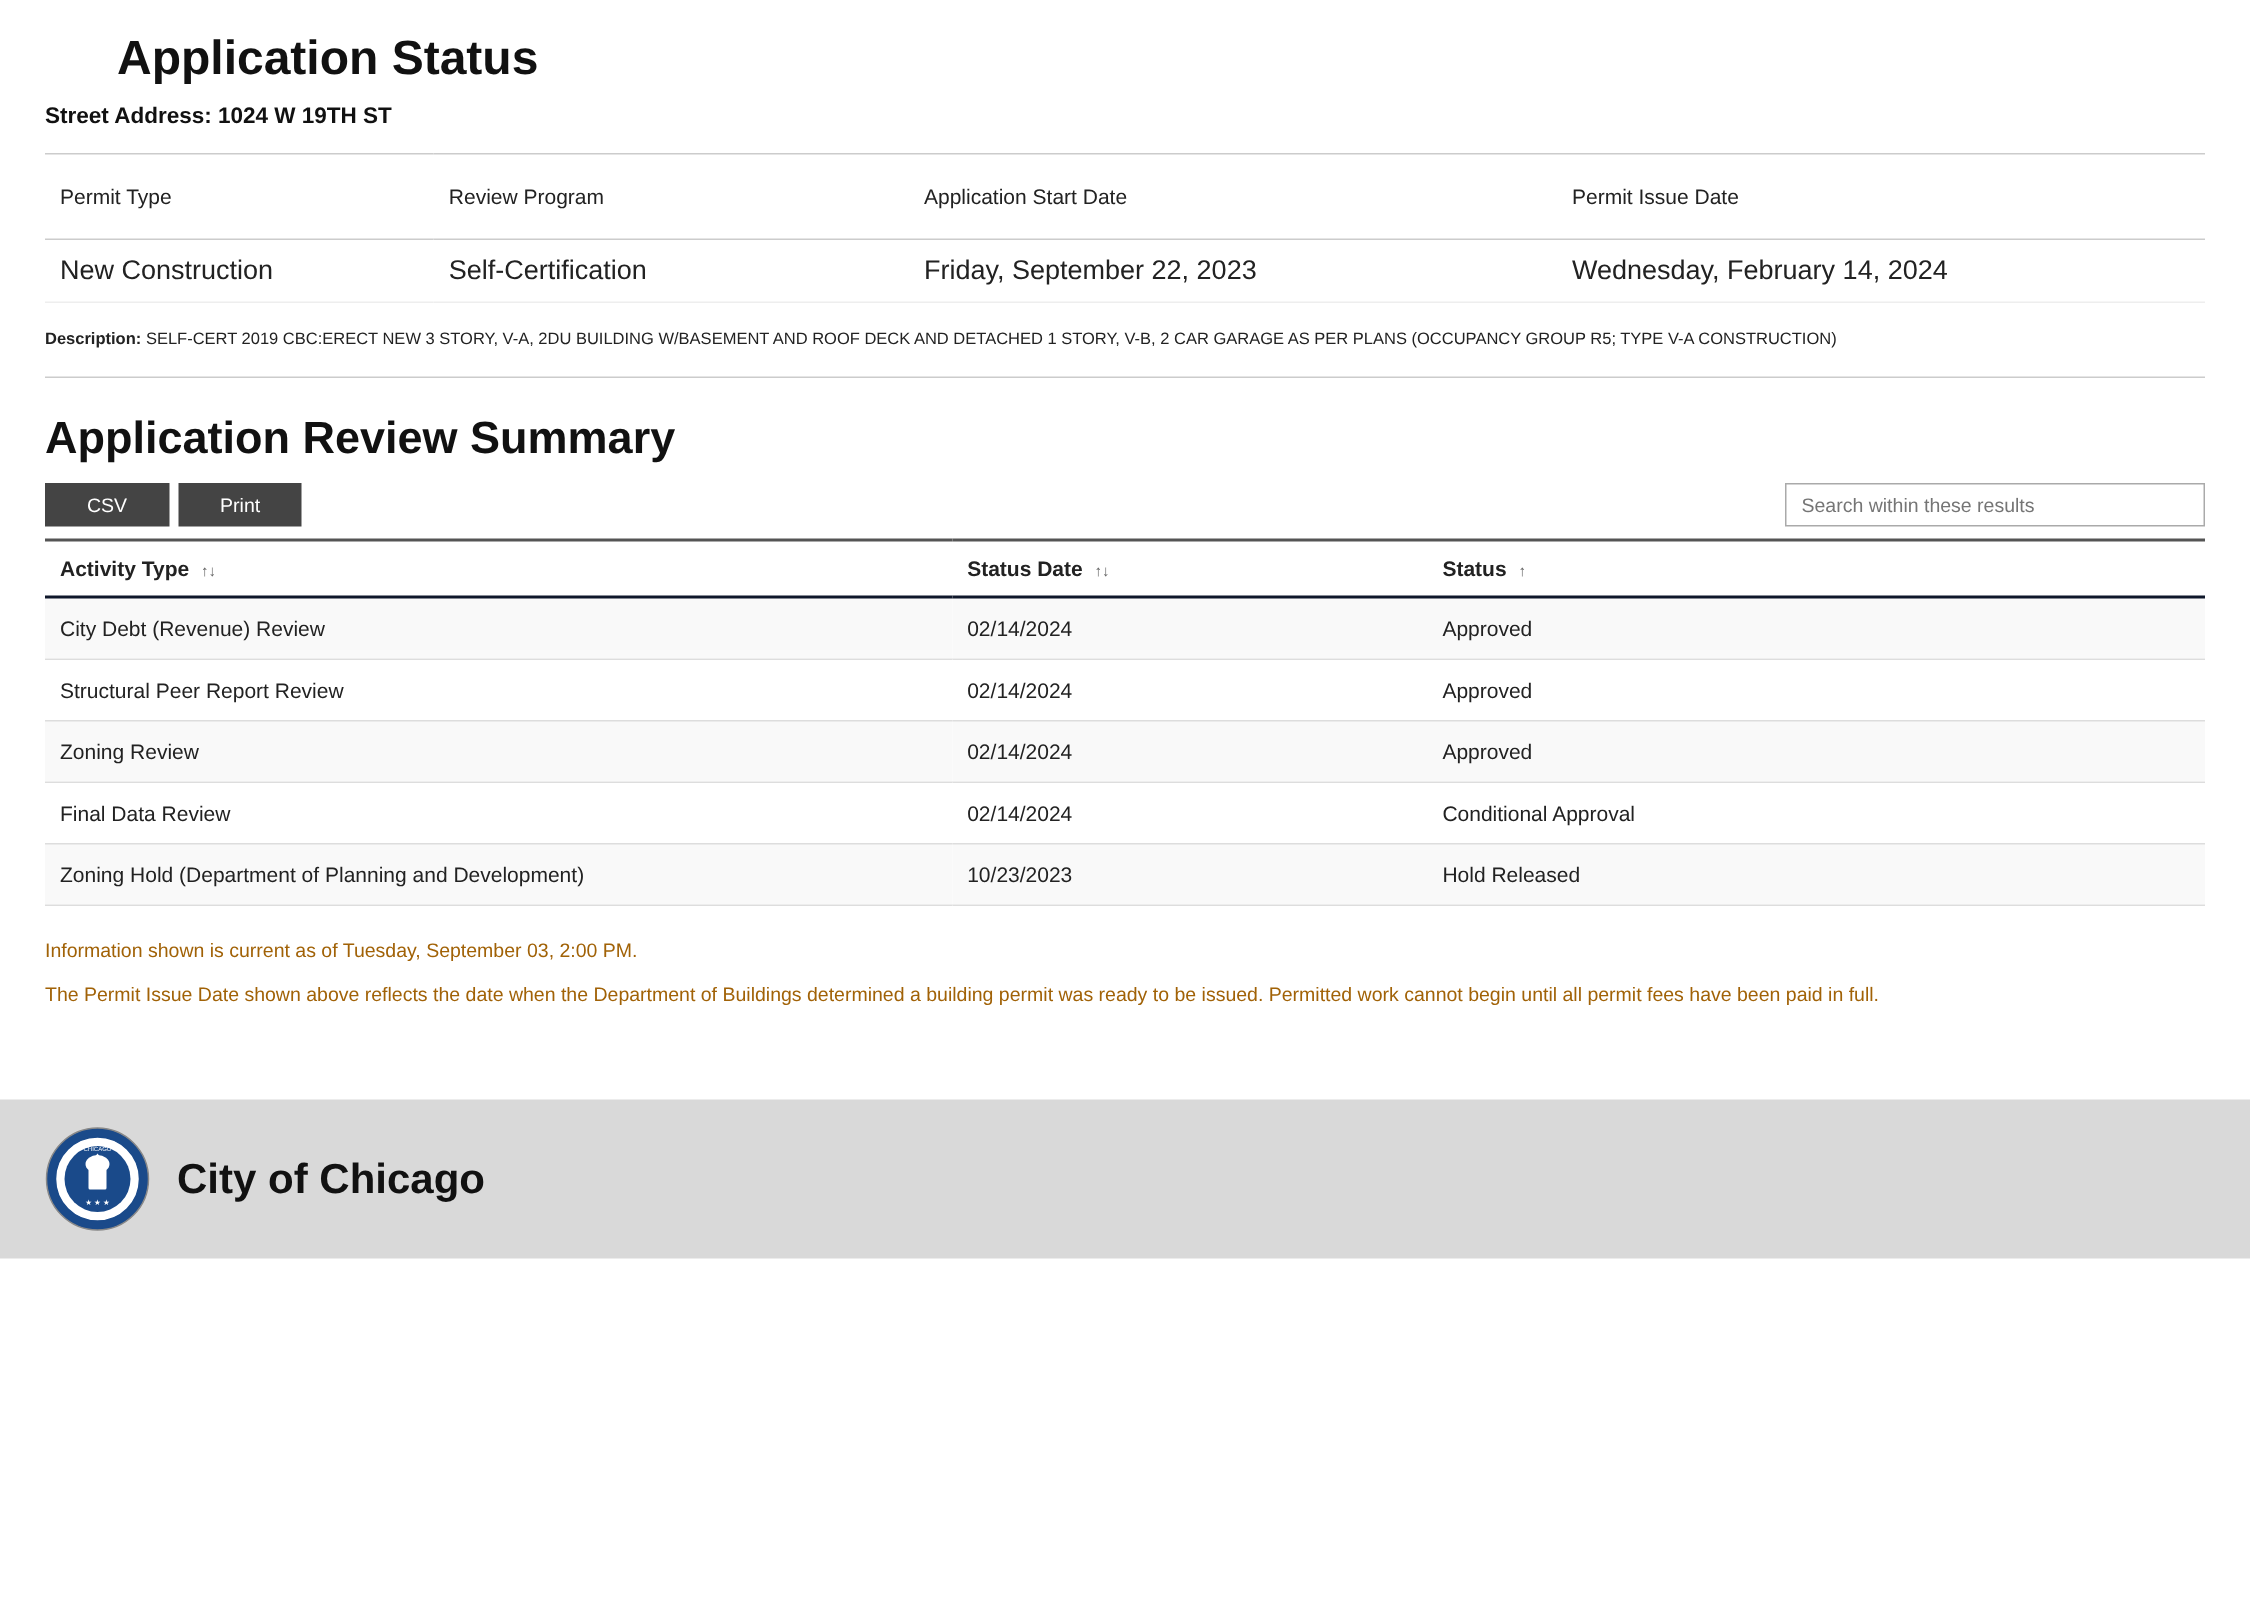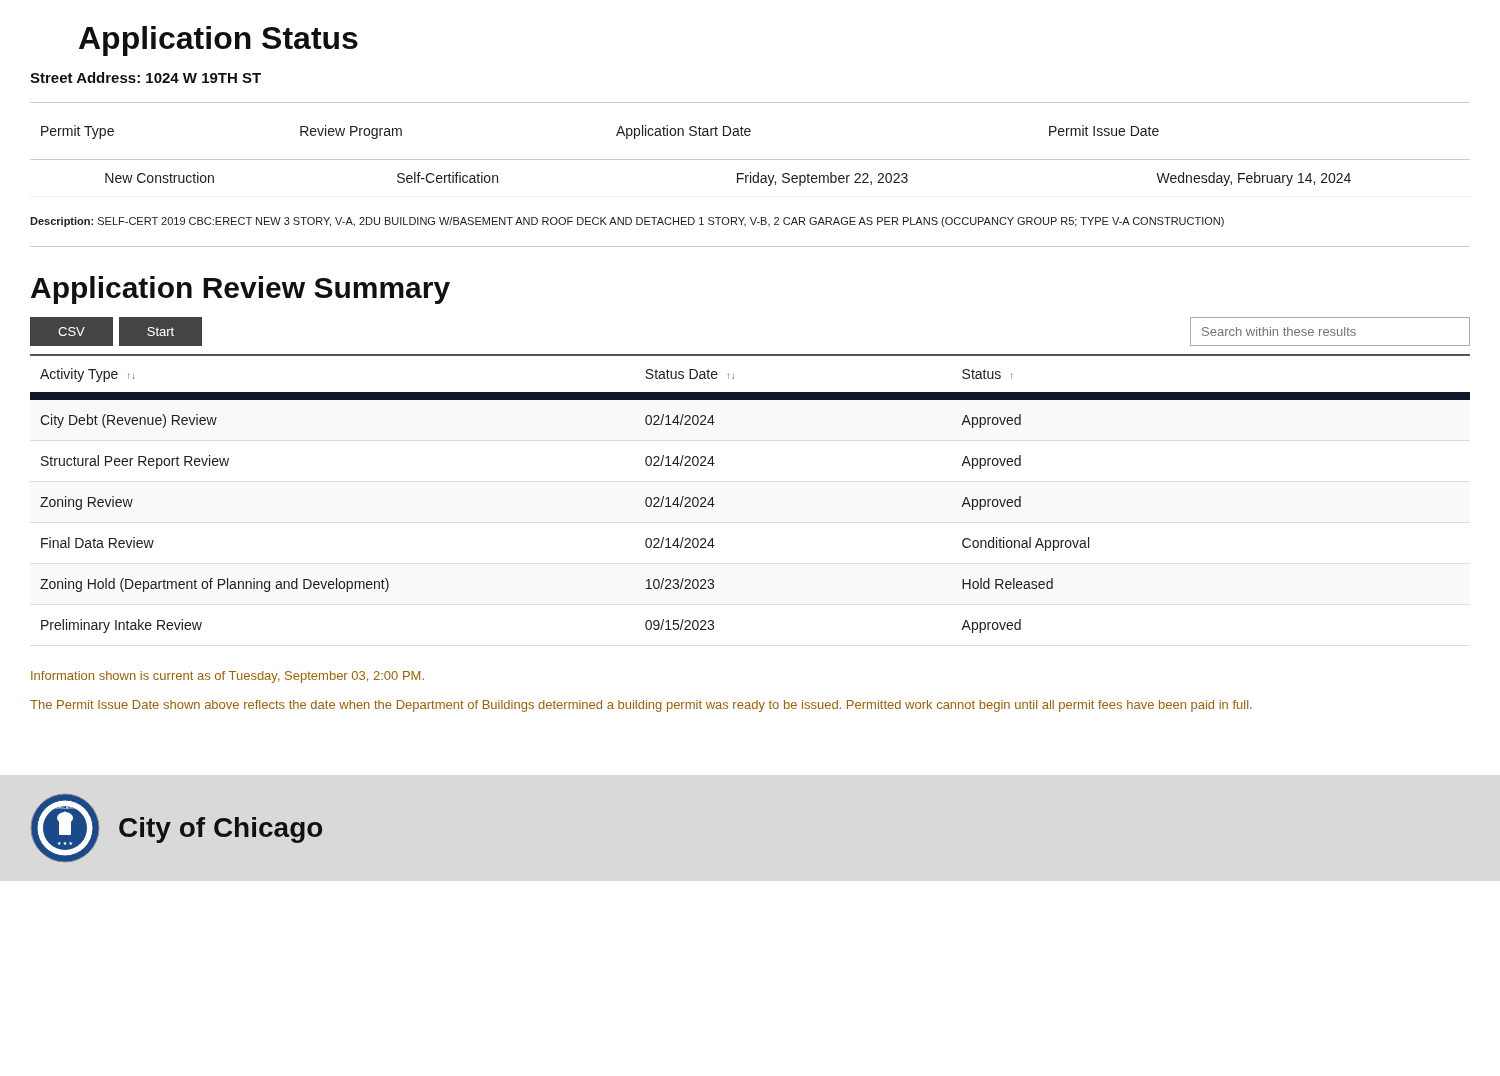--- a/index.html
+++ b/index.html
@@ -36,22 +36,22 @@
       text-align: left;
       font-weight: normal;
       font-size: 14px;
       padding: 20px 10px;
       border-top: 1px solid #ccc;
       border-bottom: 1px solid #ccc;
       background: #fff;
       margin-top: 27px;
     }
     .permit-table td {
-      text-align: center;
-      font-size: 14px;
+      text-align: left;
+      font-size: 18px;
       padding: 10px 10px;
       border-bottom: 1px solid #eee;
     }
     .description-block {
       font-size: 11px;
       margin-bottom: 24px;
       line-height: 1.5;
       border-bottom: 1px solid #ccc;
       padding-bottom: 16px;
     }
@@ -90,25 +90,25 @@
       width: 280px;
       color: #666;
     }
     .review-table {
       width: 100%;
       border-collapse: collapse;
       margin-bottom: 20px;
     }
     .review-table th {
       text-align: left;
-      font-weight: normal;
+      font-weight: bold;
       font-size: 14px;
       padding: 10px 10px;
       border-top: 2px solid #555;
-      border-bottom: 8px solid #0f172a;
+      border-bottom: 2px solid #0f172a;
       background: #fff;
       white-space: nowrap;
     }
     .review-table th .sort-icon {
       font-size: 10px;
       margin-left: 4px;
       color: #666;
     }
     .review-table td {
       text-align: left;
@@ -196,21 +196,21 @@
     <strong>Description:</strong>
     <span>SELF-CERT 2019 CBC:ERECT NEW 3 STORY, V-A, 2DU BUILDING W/BASEMENT AND ROOF DECK AND DETACHED 1 STORY, V-B, 2 CAR GARAGE AS PER PLANS (OCCUPANCY GROUP R5; TYPE V-A CONSTRUCTION)</span>
   </div>
 
   <div>
     <div class="section-title">Application Review Summary</div>
 
     <div class="toolbar-row">
       <div class="toolbar-left">
         <button class="btn-dark">CSV</button>
-        <button class="btn-dark">Start</button>
+        <button class="btn-dark">Print</button>
       </div>
       <div>
         <input class="search-input" type="text" placeholder="Search within these results" style="">
       </div>
     </div>
 
     <table class="review-table">
       <thead>
         <tr>
           <th class="col-activity">
@@ -246,25 +246,20 @@
           <tr>
             <td>Final Data Review</td>
             <td>02/14/2024</td>
             <td>Conditional Approval</td>
           </tr>
           <tr>
             <td>Zoning Hold (Department of Planning and Development)</td>
             <td>10/23/2023</td>
             <td>Hold Released</td>
           </tr>
-          <tr>
-            <td>Preliminary Intake Review</td>
-            <td>09/15/2023</td>
-            <td>Approved</td>
-          </tr>
         </tbody>
     </table>
   </div>
 
   <p class="info-text">Information shown is current as of Tuesday, September 03, 2:00 PM.</p>
   <p class="info-text">The Permit Issue Date shown above reflects the date when the Department of Buildings determined a building permit was ready to be issued. Permitted work cannot begin until all permit fees have been paid in full.</p>
 
 </div>
 
 <div class="footer">

